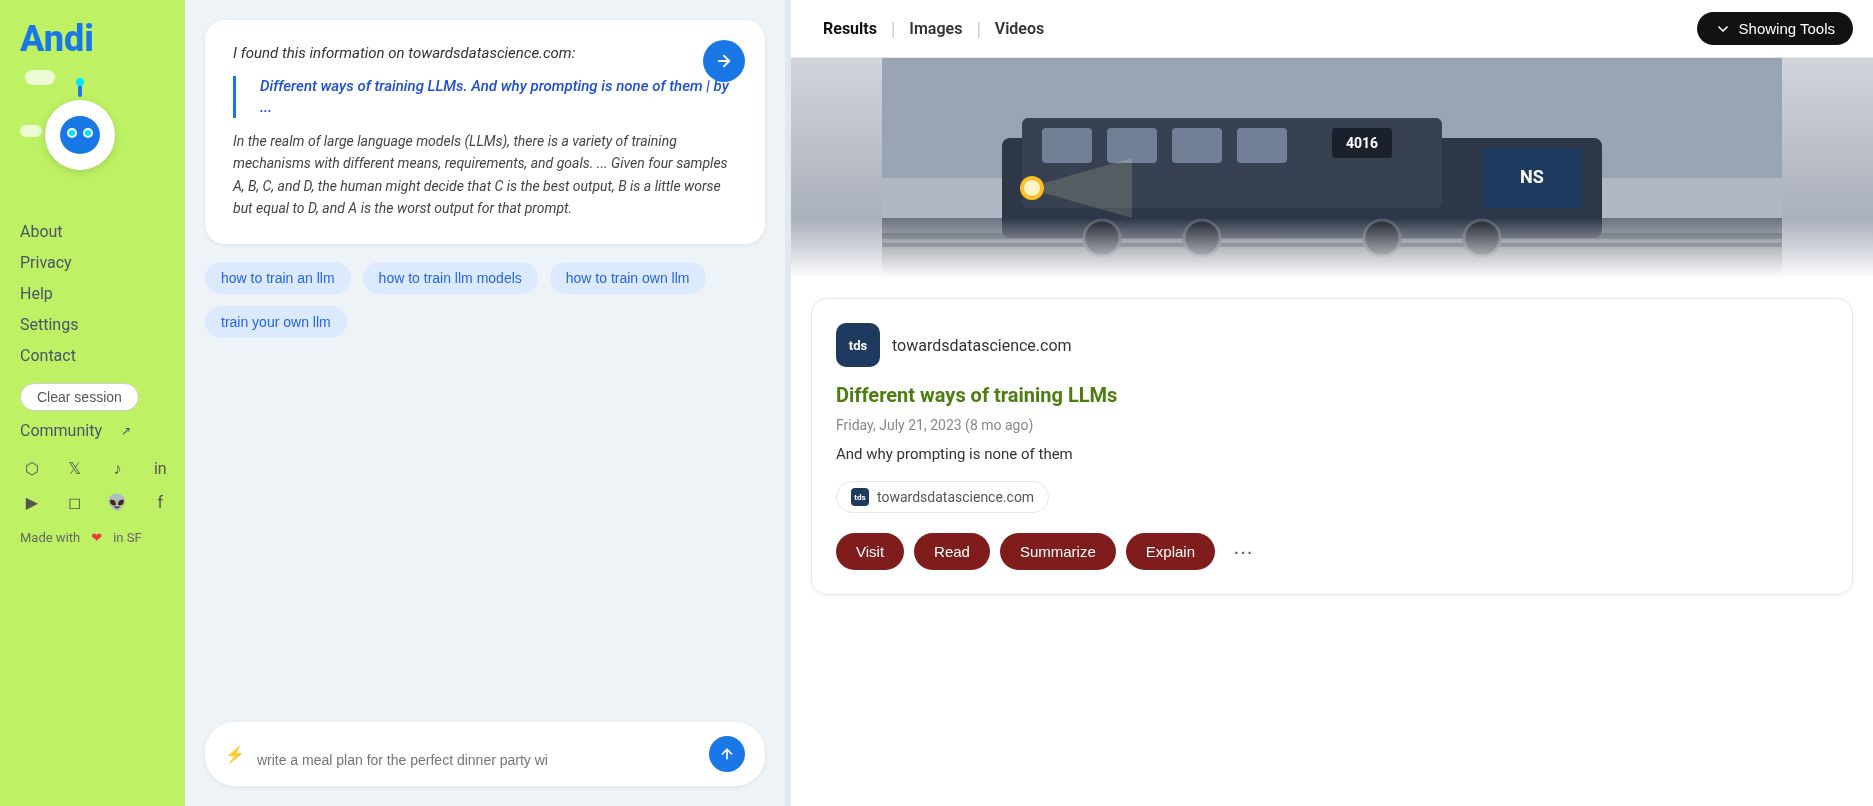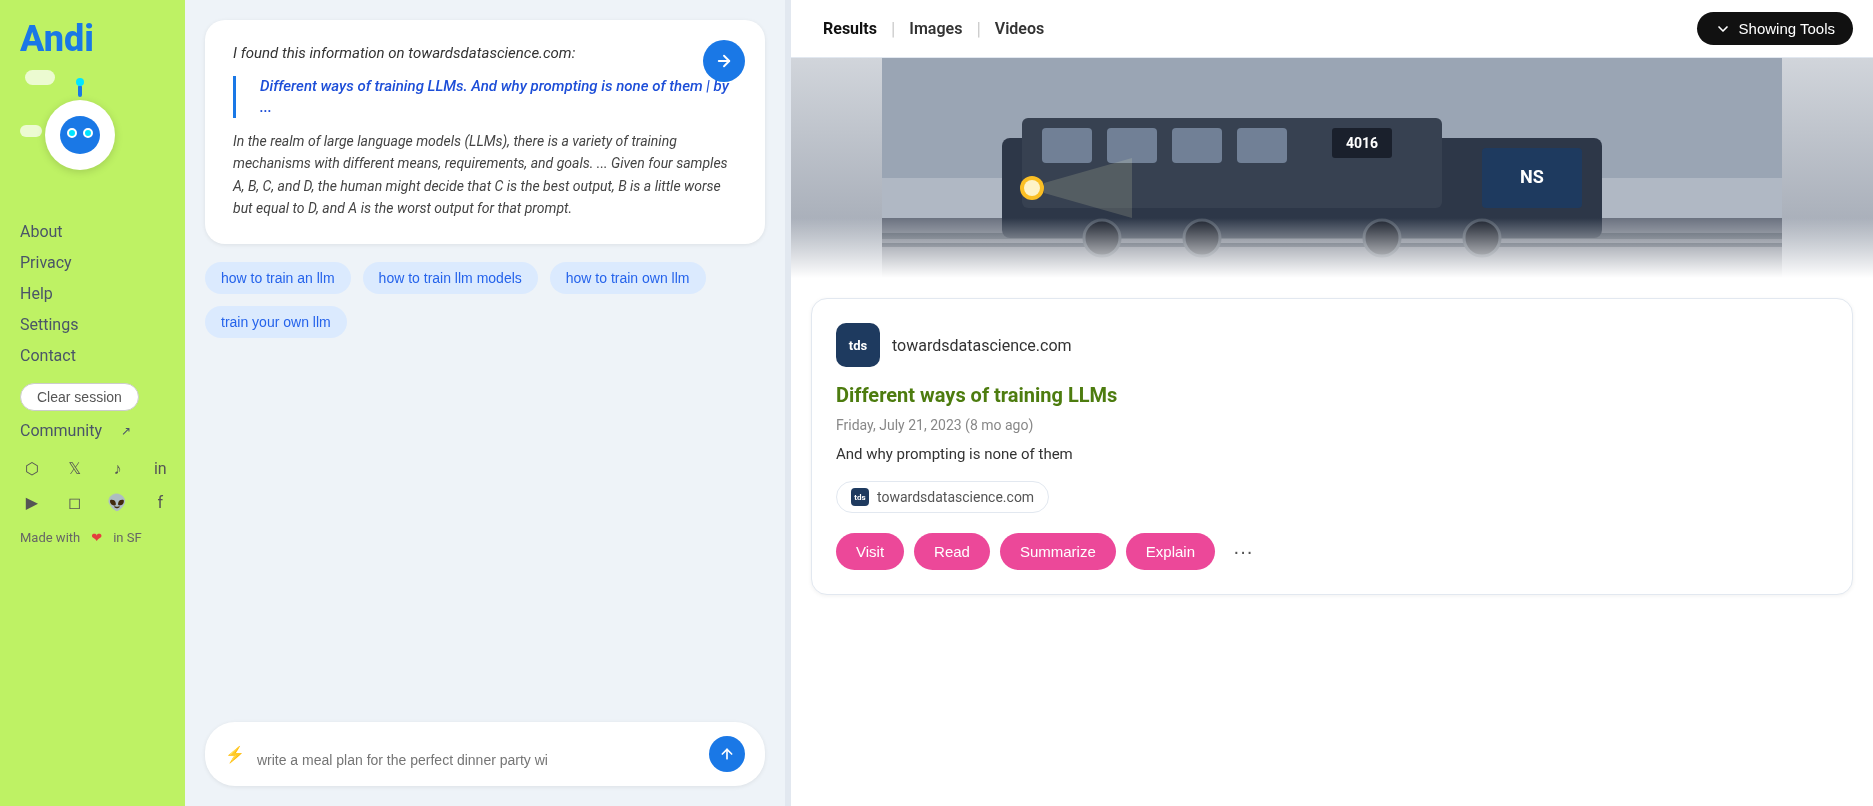--- a/index.html
+++ b/index.html
@@ -432,21 +432,21 @@
       font-size: 8px;
       font-weight: 700;
     }
 
     .action-buttons {
       display: flex;
       gap: 10px;
       align-items: center;
     }
     .action-btn {
-      background: #ec4899;
+      background: #7f1d1d;
       color: white;
       border: none;
       border-radius: 25px;
       padding: 10px 20px;
       font-size: 15px;
       cursor: pointer;
       font-weight: 500;
       text-align: center;
     }
     .more-btn {

